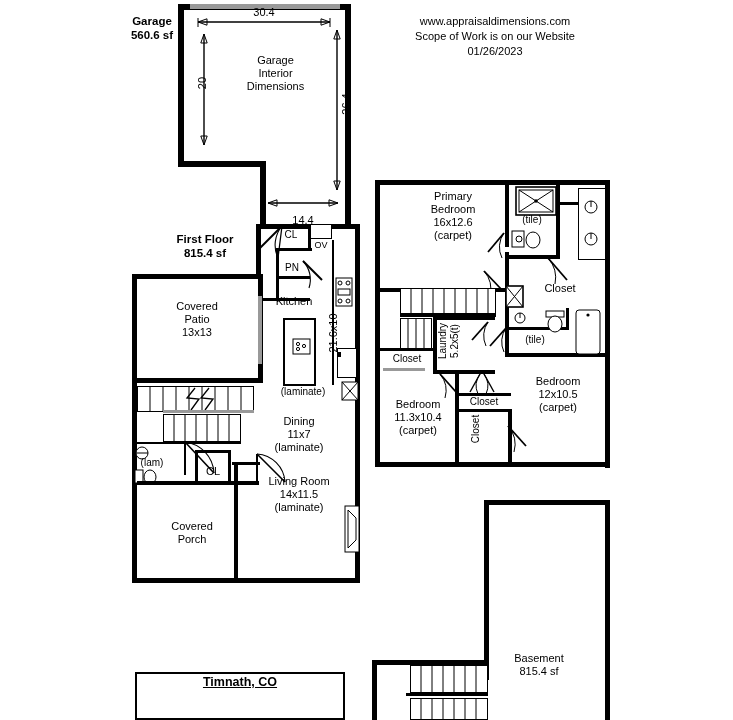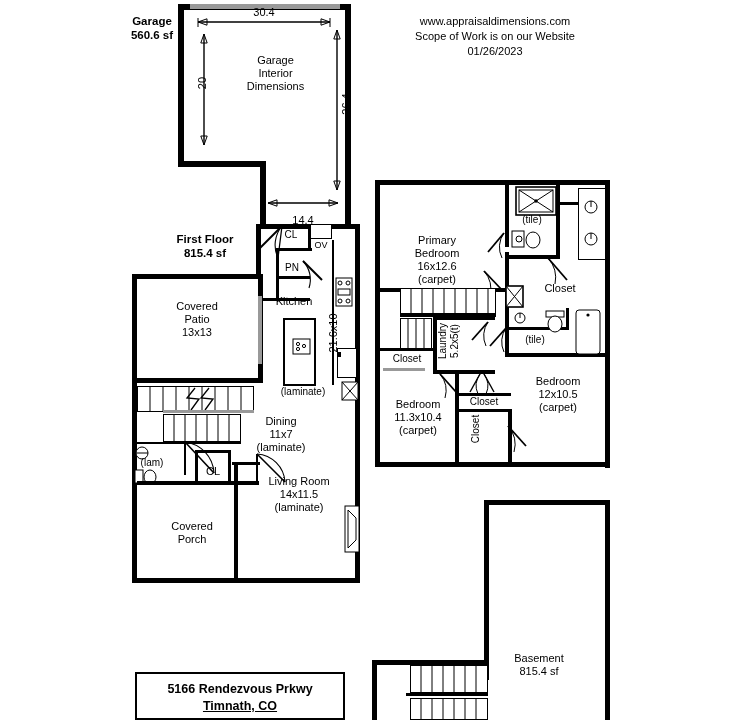--- a/index.html
+++ b/index.html
@@ -246,21 +246,21 @@
   </svg>
   <div class="box" style="left:337px;top:348px;width:20px;height:30px;"></div>
   <div class="thin" style="left:337px;top:352px;width:4px;height:5px;background:#000;"></div>
 
   <svg style="left:342px;top:382px;width:18px;height:20px;">
     <rect class="inkfill" x="0" y="0" width="16" height="18"></rect>
     <line class="ink" x1="0" y1="0" x2="16" y2="18"></line>
     <line class="ink" x1="16" y1="0" x2="0" y2="18"></line>
   </svg>
 
-  <div class="lbl multi" style="left:240px;top:415px;width:82px;">
+  <div class="lbl multi" style="left:258px;top:415px;width:82px;">
     <div>Dining</div>
     <div>11x7</div>
     <div>(laminate)</div>
   </div>
 
   <div class="lbl multi" style="left:252px;top:475px;width:94px;">
     <div>Living Room</div>
     <div>14x11.5</div>
     <div>(laminate)</div>
   </div>
@@ -270,21 +270,21 @@
     <path class="ink" d="M4 4 L12 12 L12 34 L4 42 Z"></path>
   </svg>
 
 
   <div class="wall" style="left:375px;top:180px;width:5px;height:192px;"></div>
   <div class="wall" style="left:375px;top:180px;width:235px;height:5px;"></div>
   <div class="wall" style="left:605px;top:180px;width:5px;height:288px;"></div>
   <div class="wall" style="left:375px;top:368px;width:5px;height:98px;"></div>
   <div class="wall" style="left:375px;top:462px;width:235px;height:5px;"></div>
 
-  <div class="lbl multi" style="left:392px;top:190px;width:90px;margin-top:44px;">
+  <div class="lbl multi" style="left:408px;top:190px;width:90px;">
     <div>Primary</div>
     <div>Bedroom</div>
     <div>16x12.6</div>
     <div>(carpet)</div>
   </div>
 
   <div class="wall" style="left:505px;top:185px;width:4px;height:62px;"></div>
   <div class="wall" style="left:505px;top:252px;width:4px;height:105px;"></div>
   <div class="wall" style="left:375px;top:288px;width:135px;height:4px;"></div>
   <div class="wall" style="left:505px;top:255px;width:55px;height:4px;"></div>
@@ -443,17 +443,16 @@
   <svg style="left:410px;top:698px;width:78px;height:22px;">
     <line class="ink" x1="11" y1="0" x2="11" y2="22"></line>
       <line class="ink" x1="22" y1="0" x2="22" y2="22"></line>
     <line class="ink" x1="33" y1="0" x2="33" y2="22"></line>
       <line class="ink" x1="44" y1="0" x2="44" y2="22"></line>
     <line class="ink" x1="55" y1="0" x2="55" y2="22"></line>
       <line class="ink" x1="66" y1="0" x2="66" y2="22"></line>
   </svg>
 
   <div class="addr" style="left:135px;top:672px;width:210px;height:48px;">
-    <div class="l1">5166 Rendezvous Prkwy</div>
     <div class="l2">Timnath, CO</div>
   </div>
 
 </div>
 
 </body></html>

